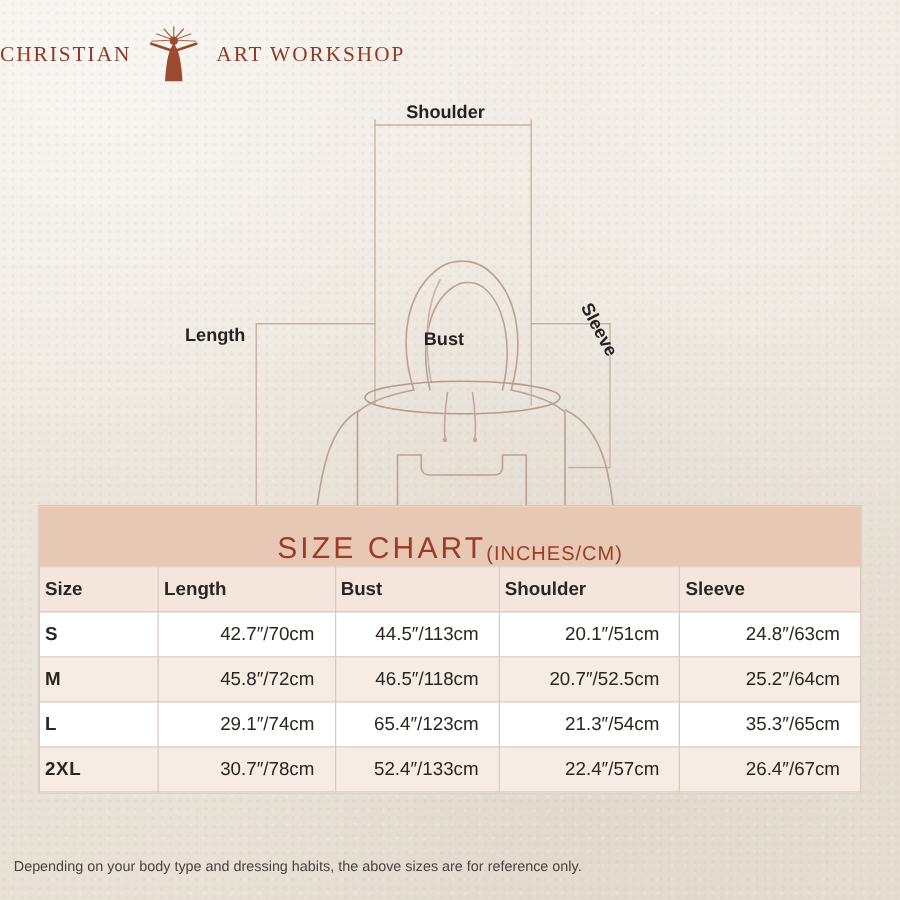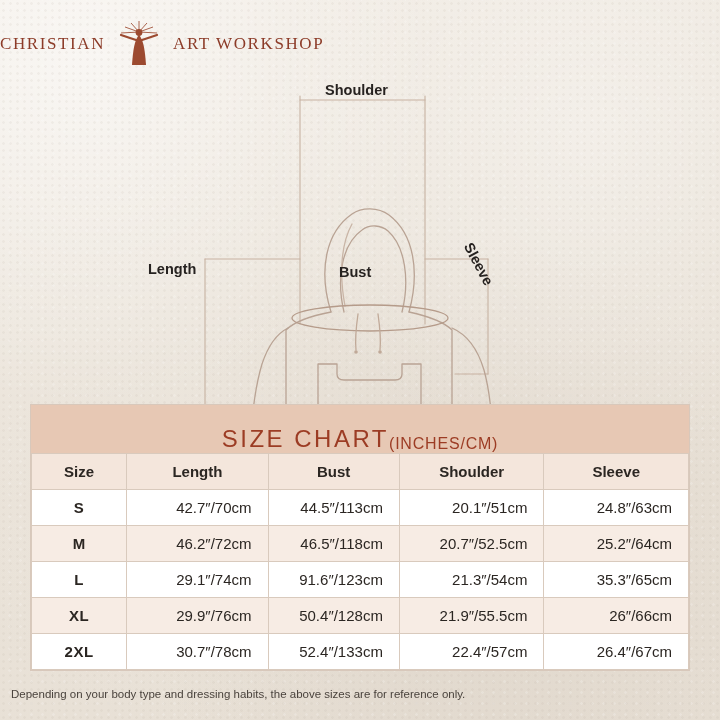--- a/index.html
+++ b/index.html
@@ -120,21 +120,21 @@
     width: 100%;
     border-collapse: collapse;
     table-layout: fixed;
   }
   table.size-table th,
   table.size-table td {
     border: 1px solid #d9cabd;
     height: 35px;
     font-size: 15px;
     color: #2b2622;
-    text-align: center;
+    text-align: left;
     padding: 0 4px;
     font-family: "Liberation Sans", sans-serif;
   }
   table.size-table thead th {
     background: #f4e6dc;
     font-weight: bold;
     font-size: 15px;
   }
   table.size-table tbody tr:nth-child(odd) td { background: #ffffff; }
   table.size-table tbody tr:nth-child(even) td { background: #f7ece4; }
@@ -274,38 +274,31 @@
       <tbody>
         <tr>
           <td class="size-cell">S</td>
           <td class="val">42.7″/70cm</td>
           <td class="val">44.5″/113cm</td>
           <td class="val">20.1″/51cm</td>
           <td class="val">24.8″/63cm</td>
         </tr>
         <tr>
           <td class="size-cell">M</td>
-          <td class="val">46.2″/72cm</td>
+          <td class="val">45.8″/72cm</td>
           <td class="val">46.5″/118cm</td>
           <td class="val">20.7″/52.5cm</td>
           <td class="val">25.2″/64cm</td>
         </tr>
         <tr>
           <td class="size-cell">L</td>
           <td class="val">29.1″/74cm</td>
-          <td class="val">91.6″/123cm</td>
+          <td class="val">65.4″/123cm</td>
           <td class="val">21.3″/54cm</td>
           <td class="val">35.3″/65cm</td>
-        </tr>
-        <tr>
-          <td class="size-cell">XL</td>
-          <td class="val">29.9″/76cm</td>
-          <td class="val">50.4″/128cm</td>
-          <td class="val">21.9″/55.5cm</td>
-          <td class="val">26″/66cm</td>
         </tr>
         <tr>
           <td class="size-cell">2XL</td>
           <td class="val">30.7″/78cm</td>
           <td class="val">52.4″/133cm</td>
           <td class="val">22.4″/57cm</td>
           <td class="val">26.4″/67cm</td>
         </tr>
       </tbody>
     </table>

